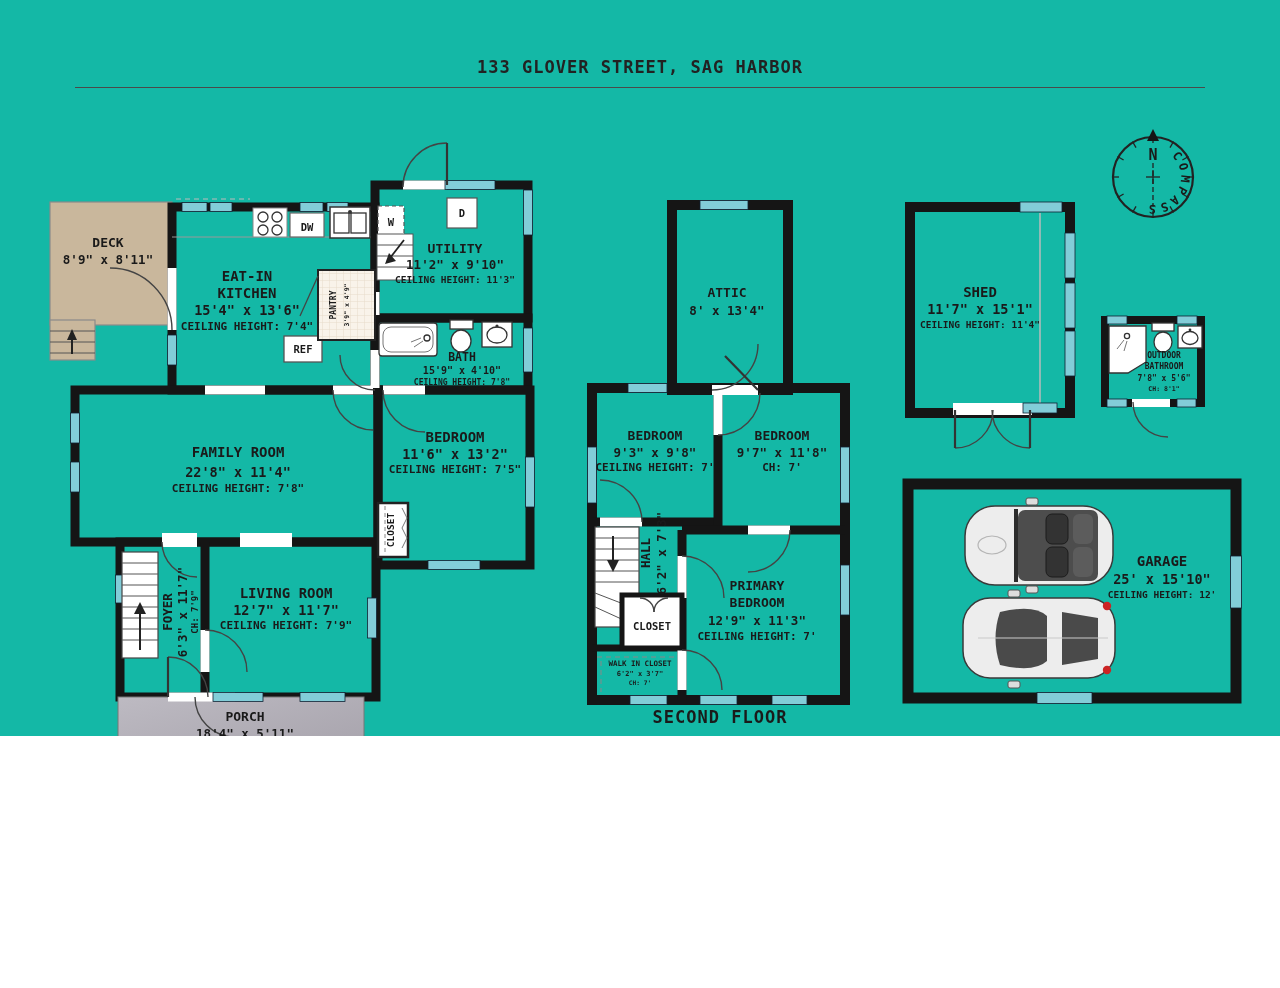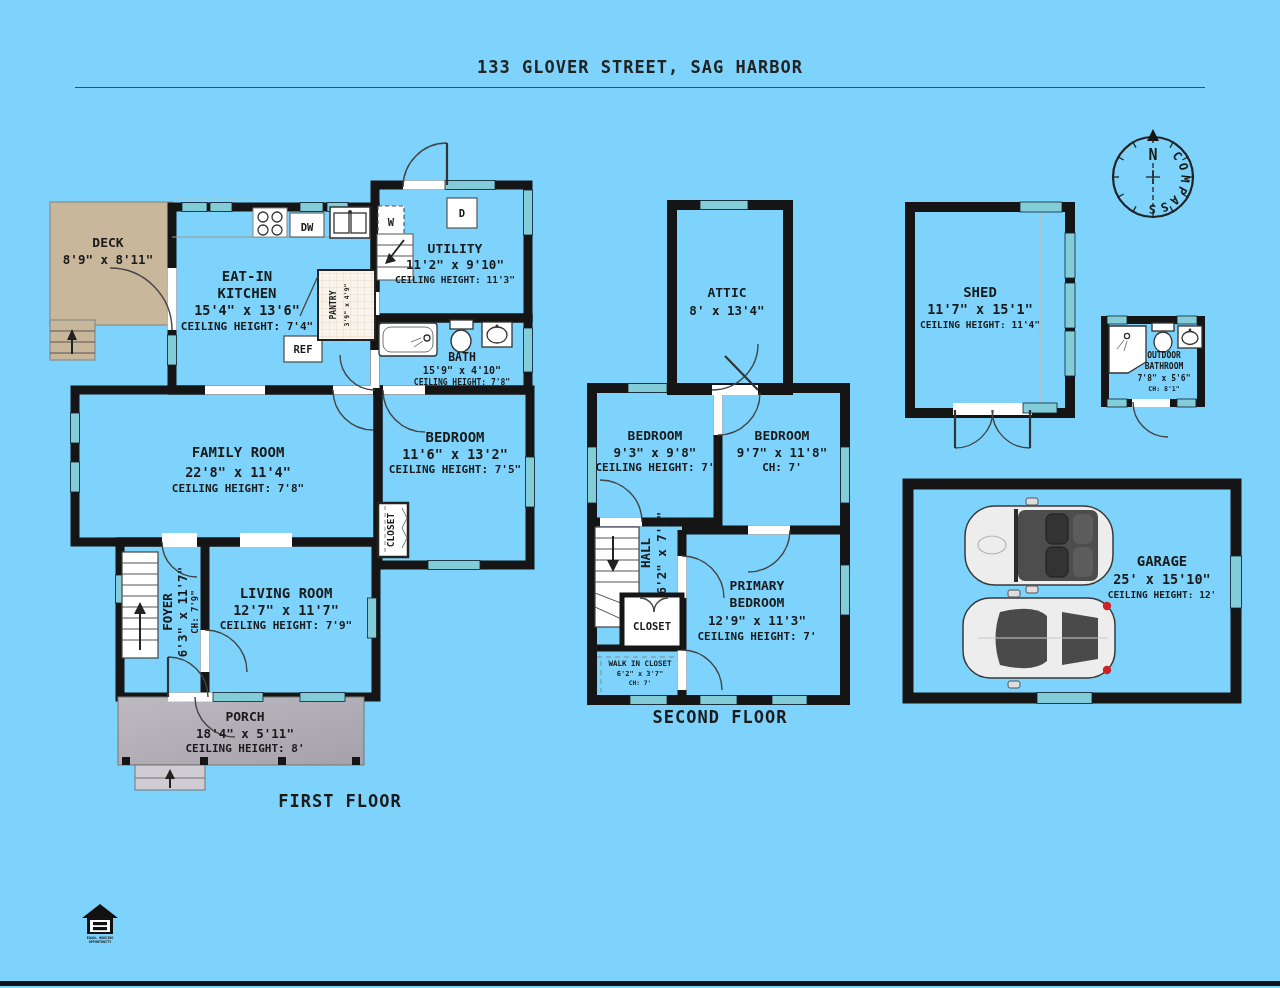--- a/index.html
+++ b/index.html
@@ -1,16 +1,16 @@
 <!DOCTYPE html>
 <html><head>
 <meta charset="utf-8">
 <style>
   html,body { margin:0; padding:0; background:#ffffff; }
-  #page { position:relative; width:1280px; height:988px; background:#7dd3fc; overflow:hidden;
+  #page { position:relative; width:1280px; height:736px; background:#14b8a6; overflow:hidden;
           font-family:"DejaVu Sans Mono", monospace; }
   #title { position:absolute; top:57px; left:0; width:1280px; text-align:center;
            font:bold 17px "DejaVu Sans Mono", monospace; color:#222; letter-spacing:1px; }
   #toprule { position:absolute; top:87px; left:75px; width:1130px; border-top:1.6px solid #4a4a4a; }
   #bottombar { position:absolute; top:981px; left:0; width:1280px; height:5px; background:#141414; }
   #plansvg { position:absolute; top:0; left:0; }
   svg text { fill:#1a1a1a; font-family:"DejaVu Sans Mono", monospace; font-weight:bold; }
   .mid { text-anchor:middle; }
   .nm  { font-size:14px; }
   .nm2 { font-size:13px; }

